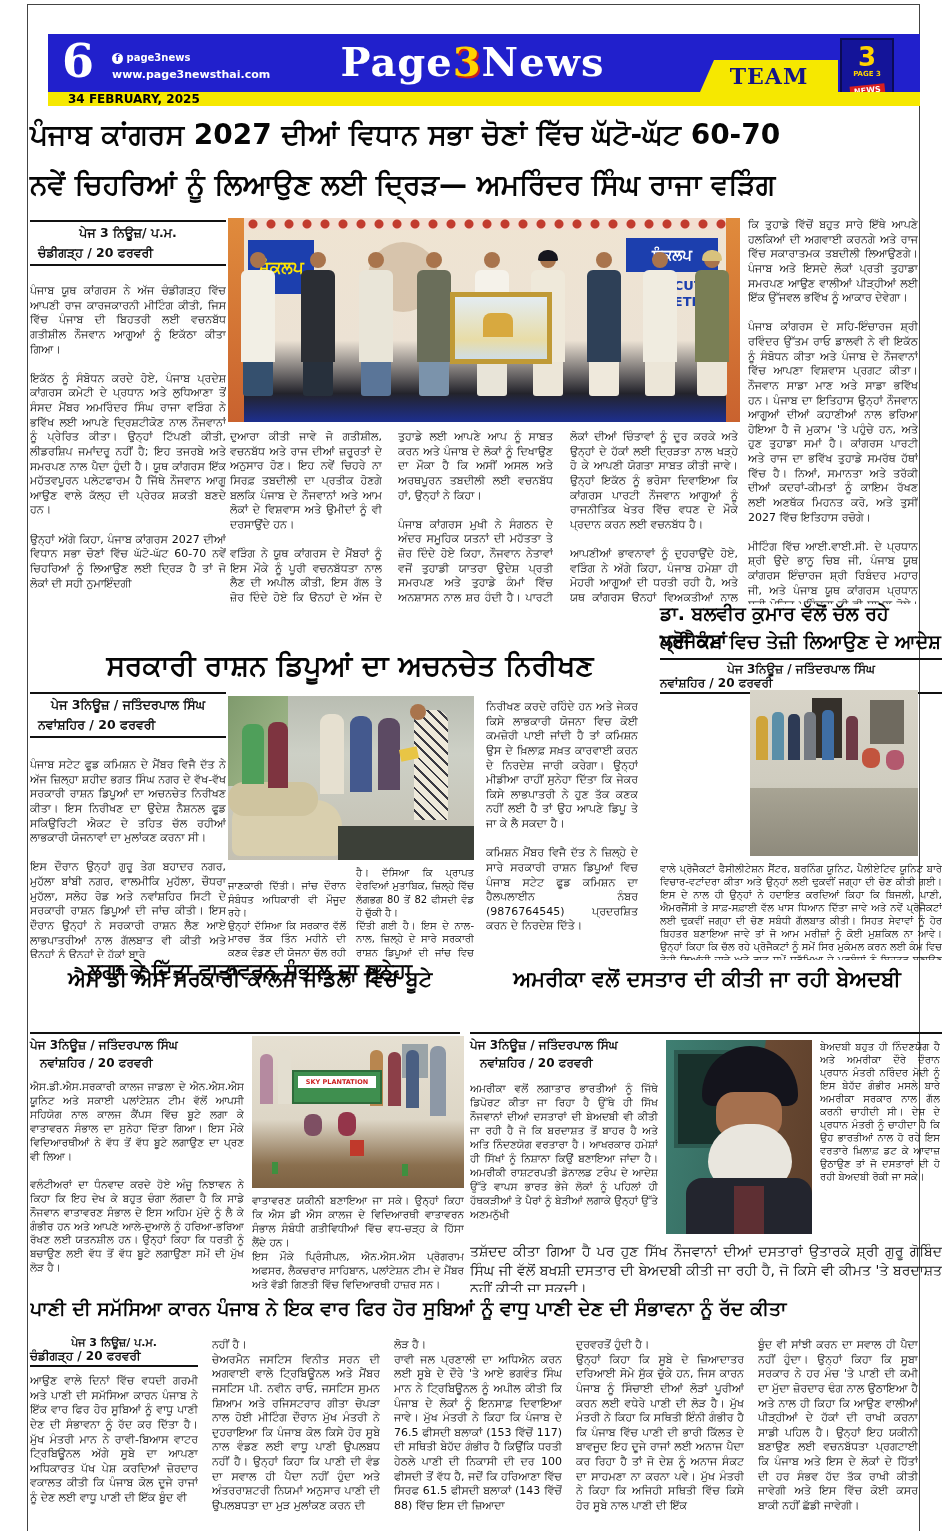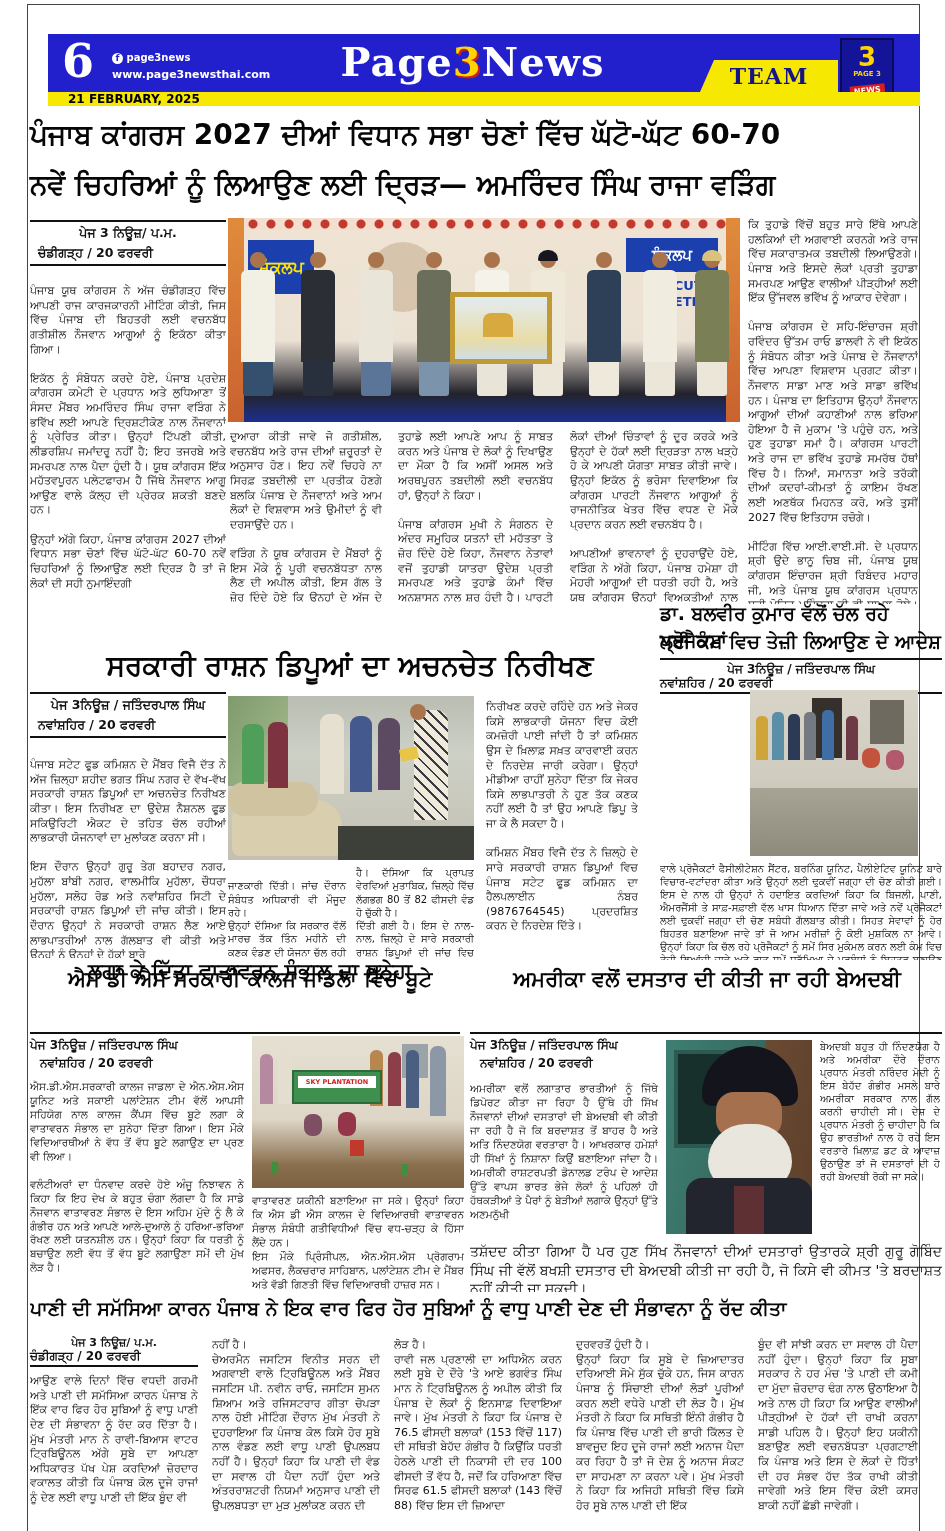--- a/index.html
+++ b/index.html
@@ -58,21 +58,21 @@
   <div class="abs mast-title" style="left:0;top:38px;width:945px;text-align:center;"><span>Page</span><span class="three">3</span><span>News</span></div>
   <div class="abs" id="indiapanel">
       <span>TEAM</span>
     </div>
   <div class="abs" id="brandbox">
     <div class="b3">3</div>
     <div class="bp">PAGE 3</div>
     <div class="bn">NEWS</div>
   </div>
   <div class="abs" id="datestrip">
-      <div class="datetext">21 FEBRUARY, 2025</div>
+      <div class="datetext">34 FEBRUARY, 2025</div>
     </div>
 
   <div class="abs hl hl-main" style="left:30px;top:112px;width:895px;">ਪੰਜਾਬ ਕਾਂਗਰਸ 2027 ਦੀਆਂ ਵਿਧਾਨ ਸਭਾ ਚੋਣਾਂ ਵਿੱਚ ਘੱਟੋ-ਘੱਟ 60-70</div>
   <div class="abs hl hl-main" style="left:30px;top:162px;width:895px;">ਨਵੇਂ ਚਿਹਰਿਆਂ ਨੂੰ ਲਿਆਉਣ ਲਈ ਦ੍ਰਿੜ— ਅਮਰਿੰਦਰ ਸਿੰਘ ਰਾਜਾ ਵੜਿੰਗ</div>
 
   <div class="abs" style="left:30px;top:220px;width:196px;">
     <div class="byl">ਪੇਜ 3 ਨਿਊਜ਼/ ਪ.ਮ.</div>
     <div class="dtl">ਚੰਡੀਗੜ੍ਹ / 20 ਫਰਵਰੀ</div>
   </div>
   <div class="abs txt" style="left:30px;top:284px;width:196px;height:320px;">ਪੰਜਾਬ ਯੂਥ ਕਾਂਗਰਸ ਨੇ ਅੱਜ ਚੰਡੀਗੜ੍ਹ ਵਿੱਚ ਆਪਣੀ ਰਾਜ ਕਾਰਜਕਾਰਨੀ ਮੀਟਿੰਗ ਕੀਤੀ, ਜਿਸ ਵਿੱਚ ਪੰਜਾਬ ਦੀ ਬਿਹਤਰੀ ਲਈ ਵਚਨਬੱਧ ਗਤੀਸ਼ੀਲ ਨੌਜਵਾਨ ਆਗੂਆਂ ਨੂੰ ਇਕੱਠਾ ਕੀਤਾ ਗਿਆ।

